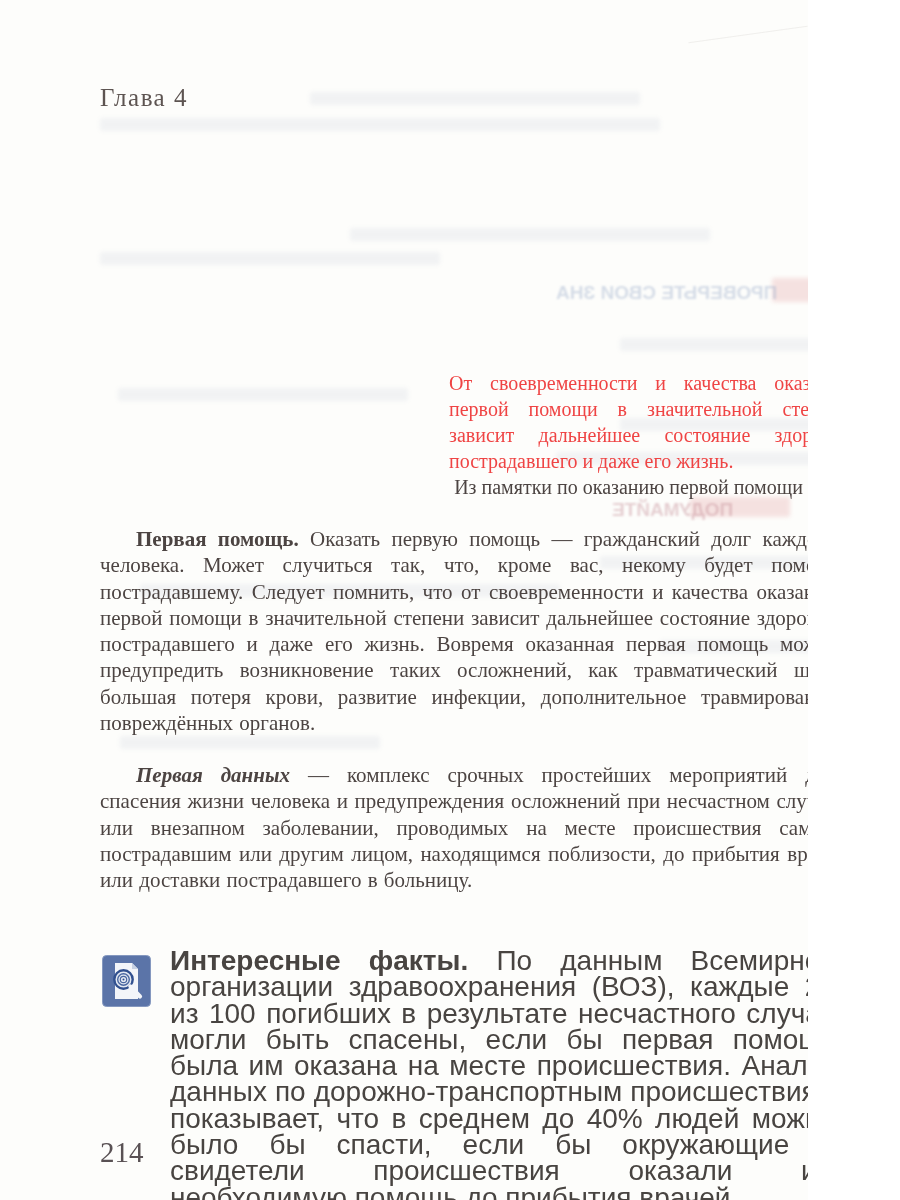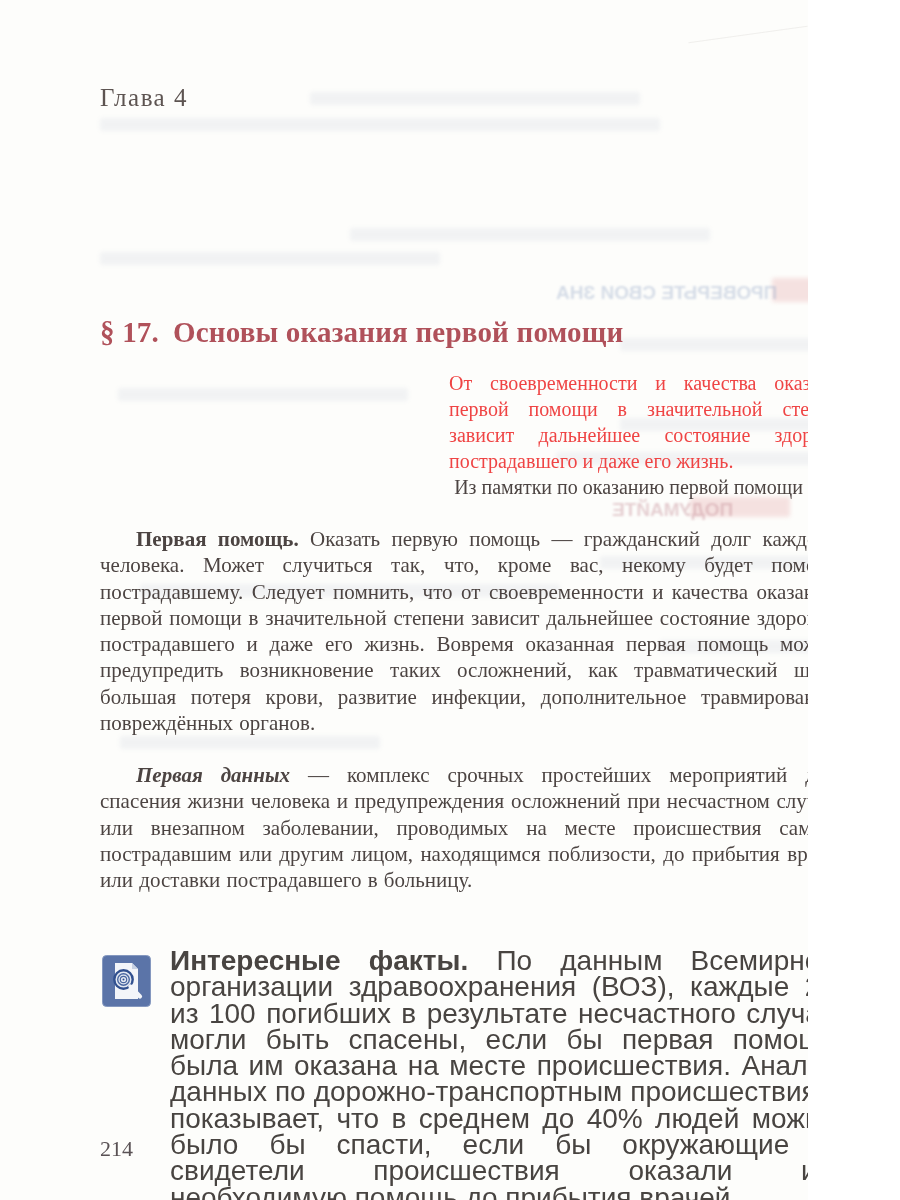--- a/index.html
+++ b/index.html
@@ -80,21 +80,21 @@
   }
   .facts-body {
     margin: 0 0 0 70px;
     font-family: "Liberation Sans", sans-serif;
     font-size: 28px; line-height: 26.3px; text-align: justify;
     color: #484441;
   }
   .facts-body .facts-title { font-weight: 700; }
   .page-number {
     position: absolute; left: 100px; top: 1136px;
-    font-size: 22px; color: #595154;
+    font-size: 29px; color: #595154;
   }
 </style>
 </head>
 <body>
 
 <div class="page">
 
   <div class="edge-line"></div>
   <div class="crease"></div>
 
@@ -113,23 +113,20 @@
 
   <div class="pink-block" style="top:278px; left:772px; width:96px;  height:24px;"></div>
   <div class="pink-block" style="top:497px; left:690px; width:100px; height:20px;"></div>
   <div class="pink-block" style="top:497px; left:830px; width:54px;  height:20px;"></div>
 
   <div class="bleed-text bleed-h1">ПРОВЕРЬТЕ СВОИ ЗНА</div>
   <div class="bleed-text bleed-h2">ПОДУМАЙТЕ</div>
 
   <div class="chapter-label">Глава 4</div>
 
-  <h2 class="section-heading">
-    <span class="sec-num">§ 17.</span><span>Основы оказания первой помощи</span>
-  </h2>
 
   <div class="epigraph">От своевременности и качества оказания первой помощи в значительной степени зависит дальнейшее состояние здоровья пострадавшего и даже его жизнь.</div>
   <div class="epigraph-source">Из памятки по оказанию первой помощи</div>
 
   <p class="par par-1">
     <span class="lead-bold">Первая помощь.</span>
     <span>Оказать первую помощь — гражданский долг каждого человека. Может случиться так, что, кроме вас, некому будет помочь пострадавшему. Следует помнить, что от своевременности и качества оказания первой помощи в значительной степени зависит дальнейшее состояние здоровья пострадавшего и даже его жизнь. Вовремя оказанная первая помощь может предупредить возникновение таких осложнений, как травматический шок, большая потеря крови, развитие инфекции, дополнительное травмирование повреждённых органов.</span>
   </p>
   <p class="par par-2">
     <span class="lead-bi">Первая данных</span>

